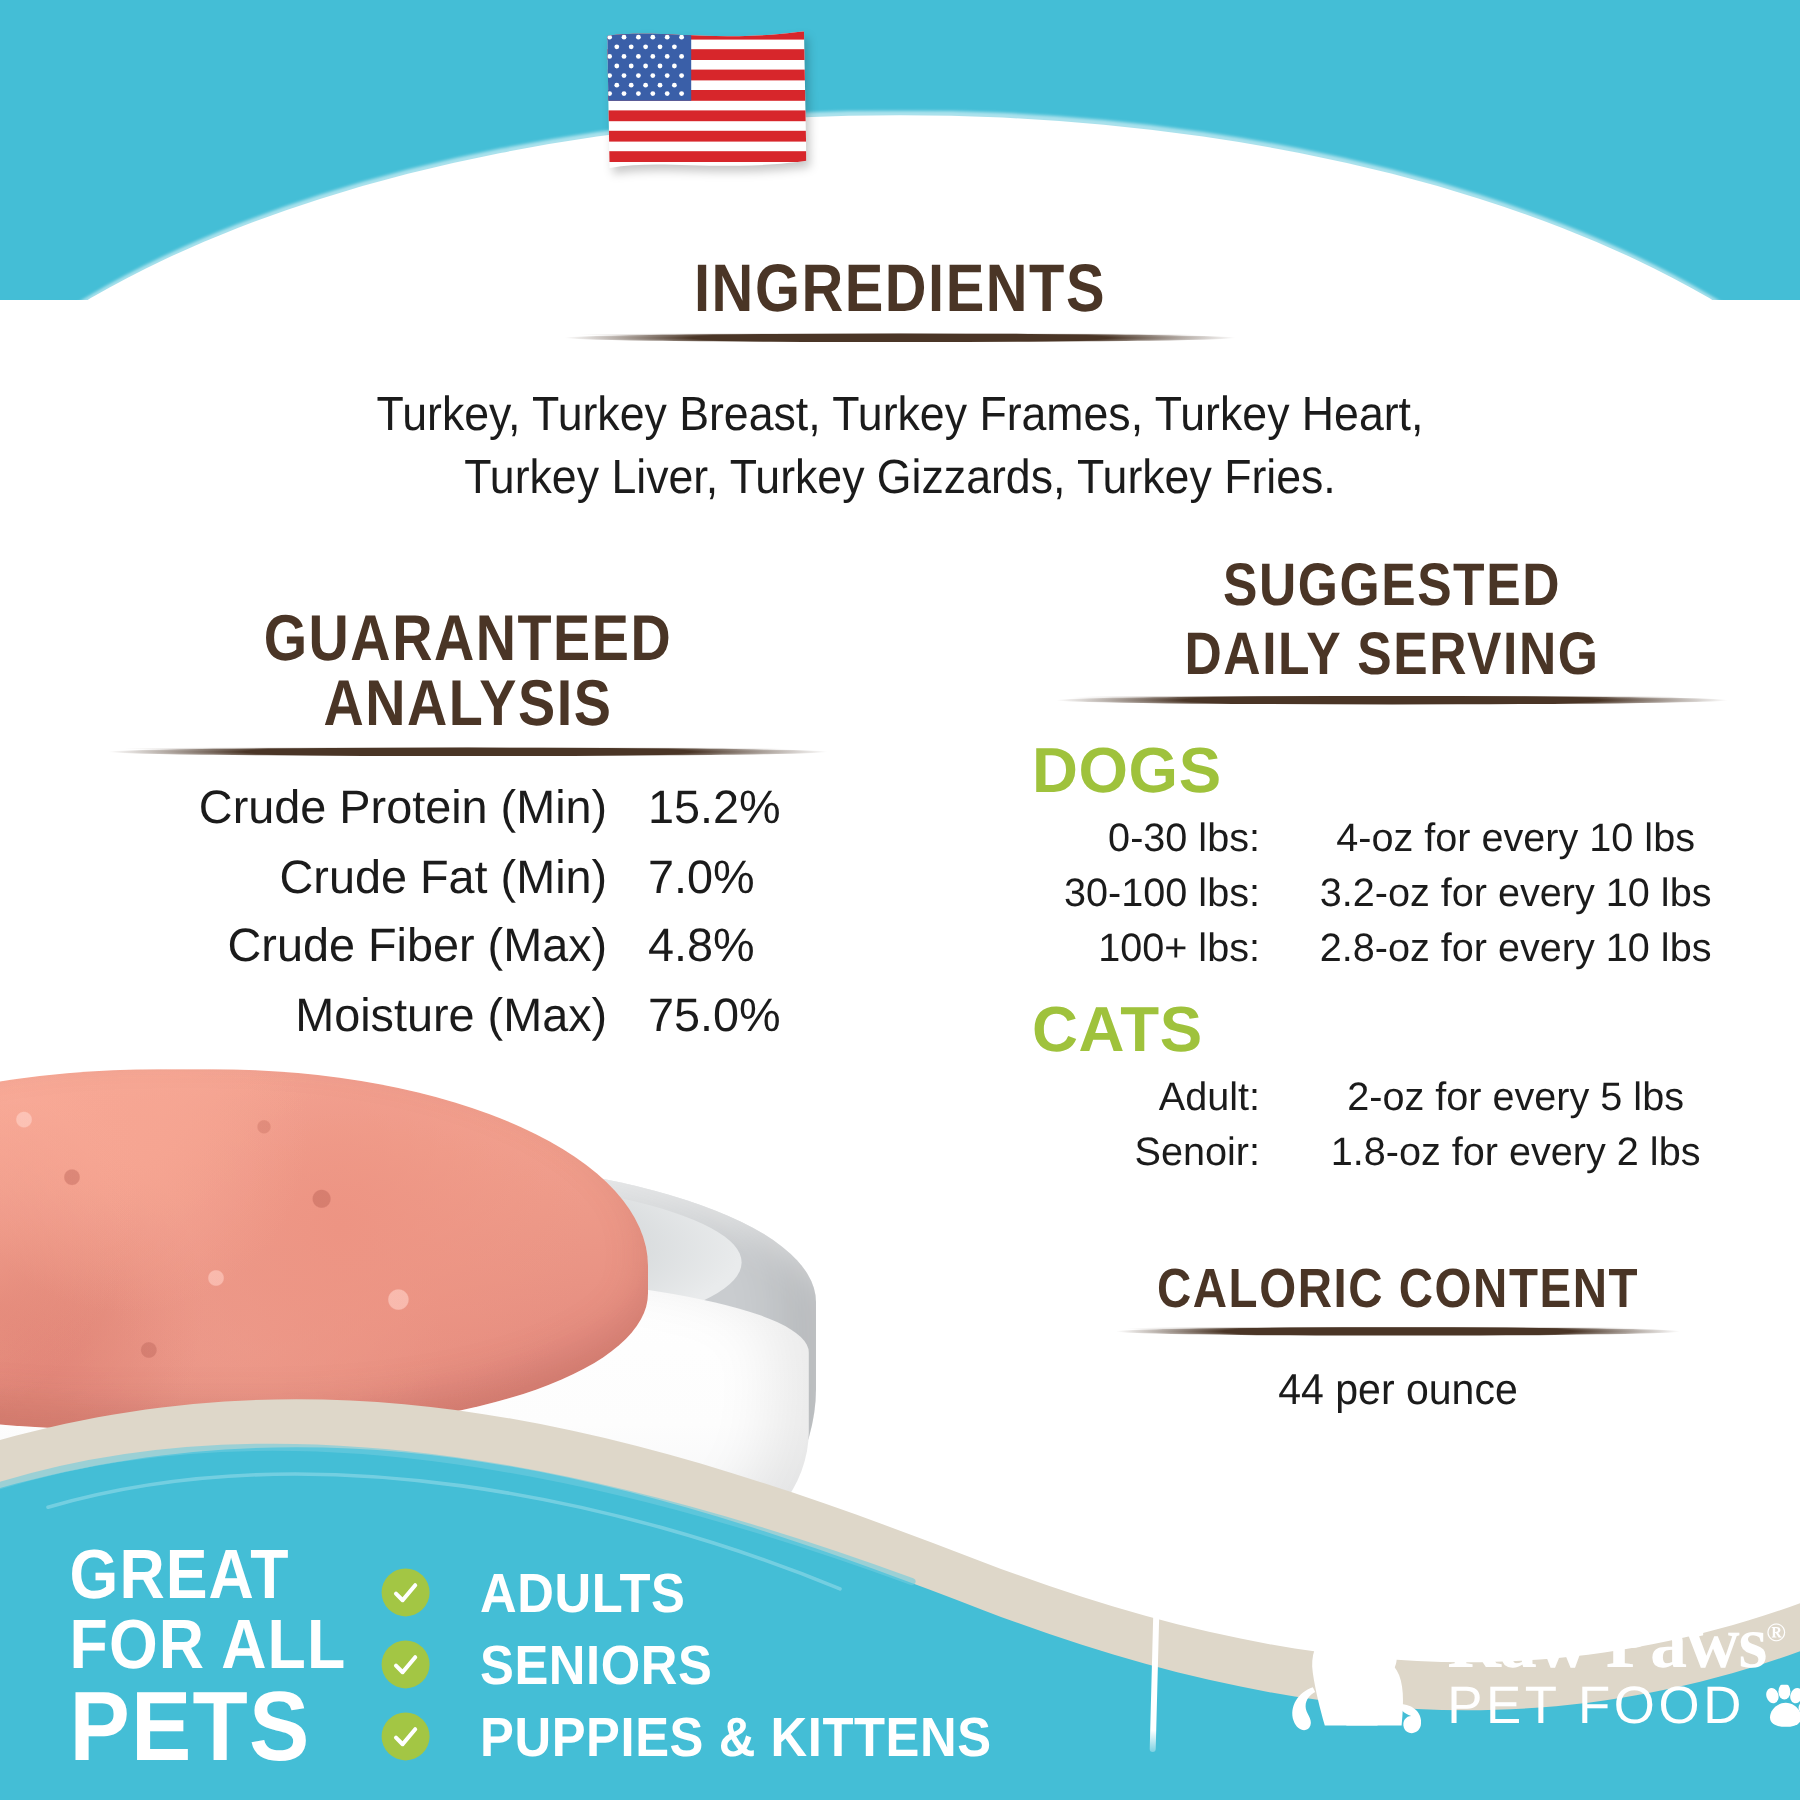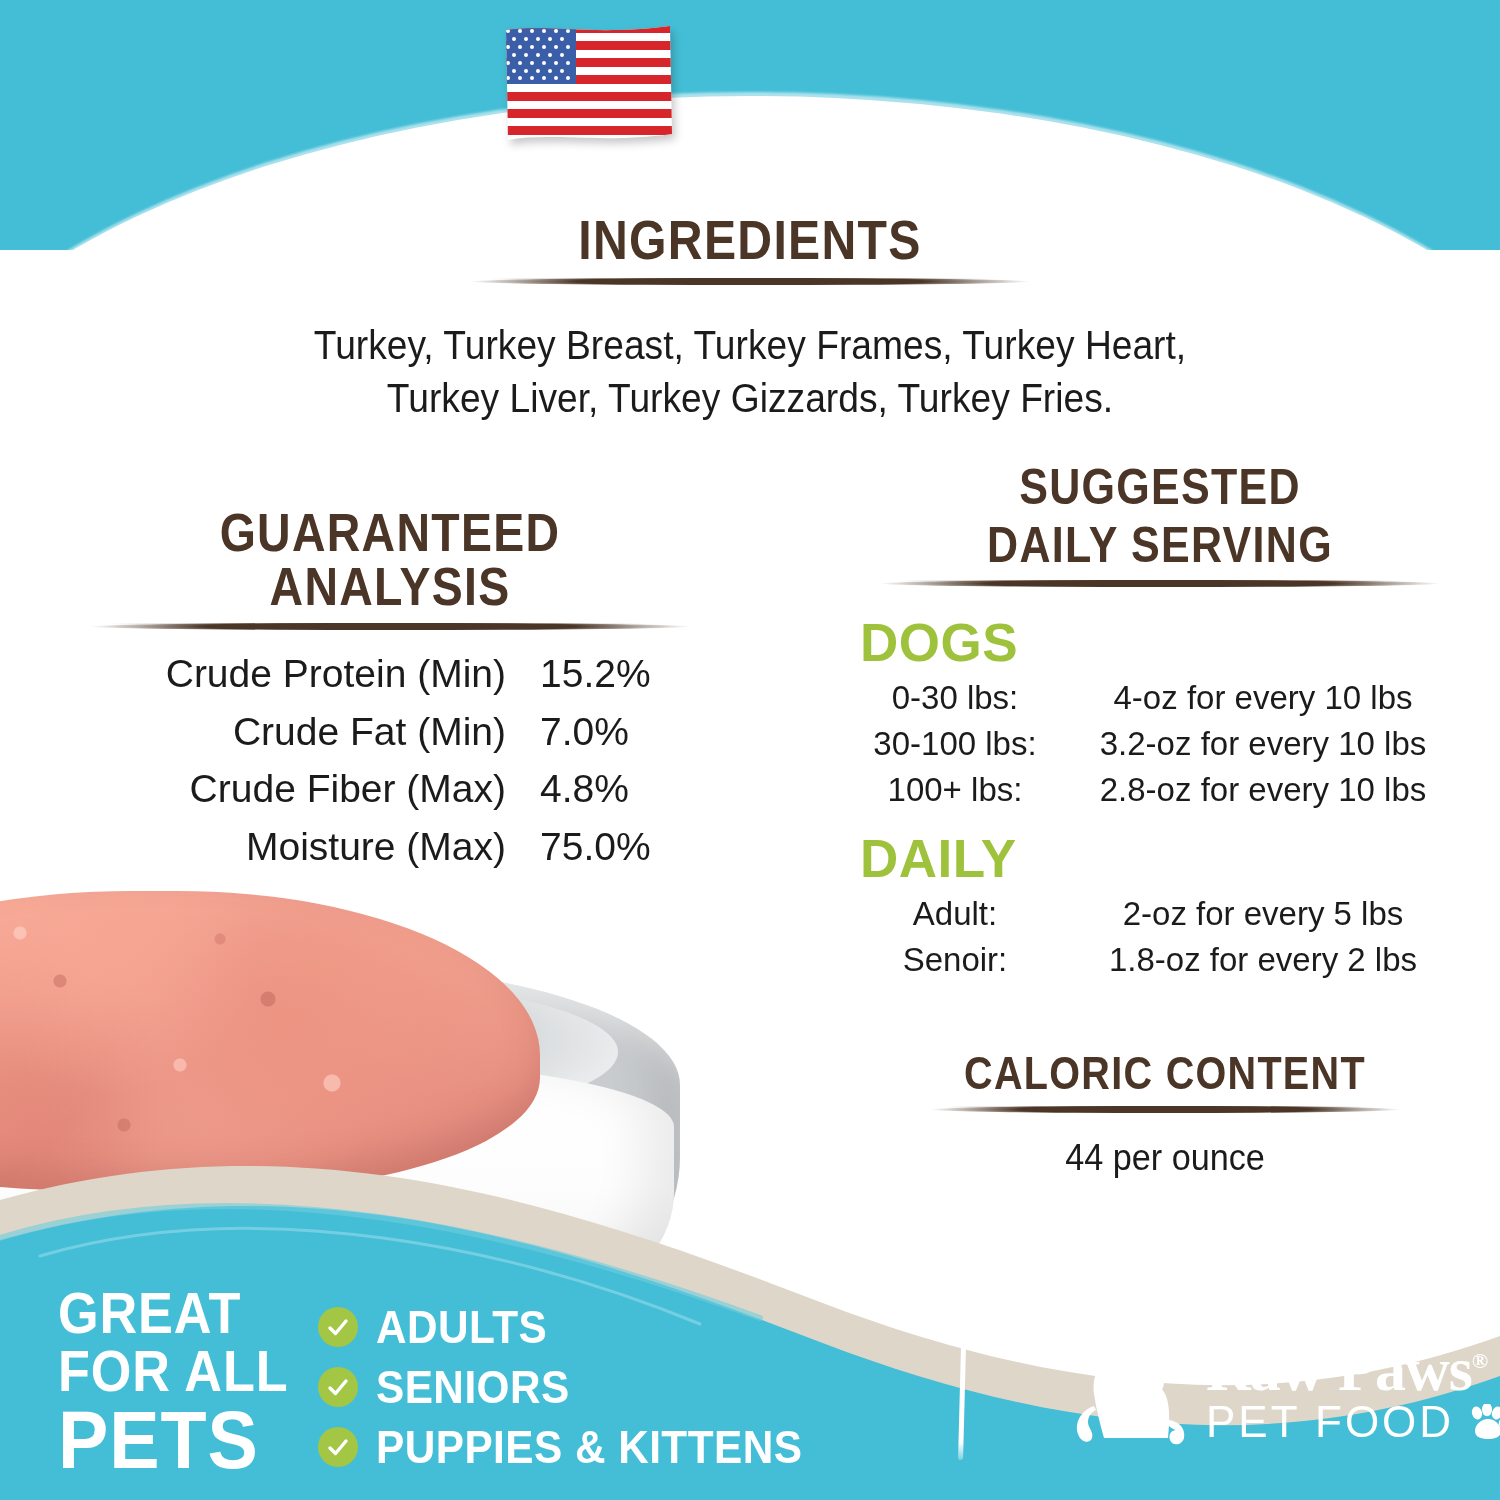--- a/index.html
+++ b/index.html
@@ -198,21 +198,21 @@
   }
   .serve-table{border-collapse:collapse;width:100%;}
   .serve-table td{
     font-family:"Liberation Sans Narrow","Liberation Sans",sans-serif;
     color:#1b1b1b;
     font-size:33px;
     line-height:1.22;
     padding:3px 0;
     white-space:nowrap;
   }
-  .serve-key{text-align:center;padding-right:16px !important;width:190px;}
+  .serve-key{text-align:right;padding-right:16px !important;width:190px;}
   .serve-val{text-align:center;}
   .cats-group{margin-top:18px;}
 
   
   .cc{
     position:absolute;left:900px;top:1050px;width:530px;z-index:5;text-align:center;
   }
   .cc .brown-head{font-size:46px;}
   .cc-val{
     margin-top:24px;
@@ -241,20 +241,21 @@
   .great .g1{display:block;font-size:58px;transform:scaleX(.9);transform-origin:left;}
   .great .g2{display:block;font-size:58px;transform:scaleX(.9);transform-origin:left;margin-top:4px;}
   .great .g3{display:block;font-size:82px;transform:scaleX(.92);transform-origin:left;margin-top:2px;}
 
   .checks{
     position:absolute;left:318px;bottom:30px;
   }
   .check-row{
     display:flex;align-items:center;
     margin-bottom:14px;
+    gap:24px;
   }
   .check-row:last-child{margin-bottom:0;}
   .check-circle{
     width:40px;height:40px;border-radius:50%;
     background:#a3c644;
     display:inline-flex;align-items:center;justify-content:center;
     margin-right:18px;flex:0 0 auto;
   }
   .check-circle svg{width:24px;height:24px;display:block;}
   .check-label{
@@ -433,21 +434,21 @@
           </tr>
           <tr>
             <td class="serve-key">100+ lbs:</td>
             <td class="serve-val">2.8-oz for every 10 lbs</td>
           </tr>
         </tbody>
       </table>
     </div>
 
     <div class="pet-group cats-group">
-      <div class="pet-title">DAILY</div>
+      <div class="pet-title">CATS</div>
       <table class="serve-table">
         <tbody>
           <tr>
             <td class="serve-key">Adult:</td>
             <td class="serve-val">2-oz for every 5 lbs</td>
           </tr>
           <tr>
             <td class="serve-key">Senoir:</td>
             <td class="serve-val">1.8-oz for every 2 lbs</td>
           </tr>

